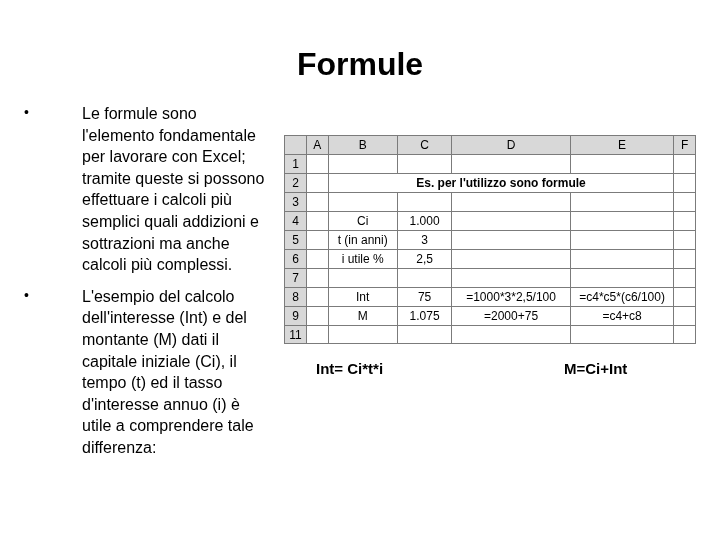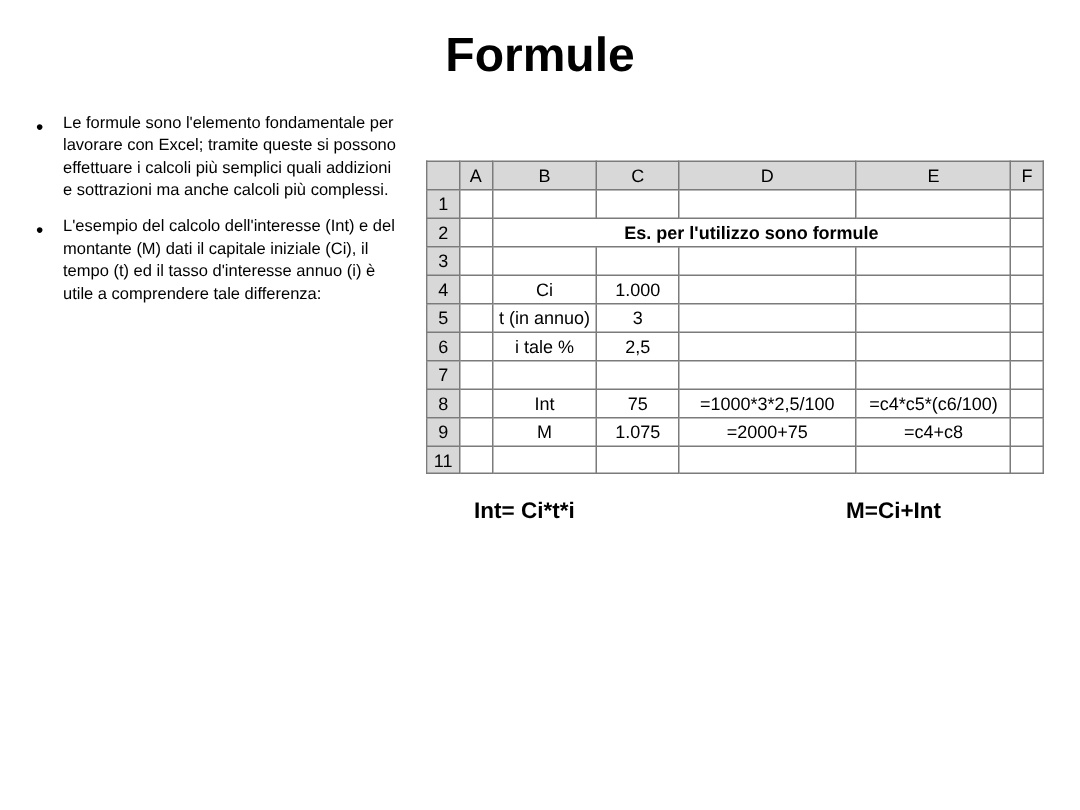--- a/index.html
+++ b/index.html
@@ -4,27 +4,27 @@
 <style>
   * { box-sizing: border-box; margin: 0; padding: 0; }
   body {
     width: 720px; height: 540px;
     background: #fff;
     font-family: Arial, Helvetica, sans-serif;
     color: #000;
     overflow: hidden;
   }
   .slide { padding: 18px 24px 0 24px; }
-  .title { text-align: center; font-size: 32px; font-weight: bold; margin-bottom: 20px; }
+  .title { text-align: center; font-size: 32px; font-weight: bold; margin-bottom: 20px; margin-top: 28px; }
   .cols { display: flex; align-items: flex-start; }
   .leftcol { width: 260px; padding-right: 16px; }
   .leftcol ul { list-style: none; }
   .leftcol li { display: flex; margin-bottom: 10px; }
   .bullet-dot { width: 18px; flex-shrink: 0; font-size: 14px; line-height: 1.35; }
-  .bullet-text { font-size: 11px; line-height: 1.35; }
+  .bullet-text { font-size: 16px; line-height: 1.35; margin-left: 40px; }
   .rightcol { flex: 1; padding-top: 32px; }
   .sheet { border-collapse: collapse; font-size: 12px; }
   .sheet td, .sheet th {
     border: 1px solid #7b7b7b;
     padding: 0 4px;
     height: 18px;
     line-height: 18px;
     background: #fff;
   }
   .sheet .hdr { background: #d8d8d8; text-align: center; font-weight: normal; }
@@ -104,30 +104,30 @@
               <td></td>
               <td class="center">Ci</td>
               <td class="right">1.000</td>
               <td></td>
               <td></td>
               <td></td>
             </tr>
         <tr>
               <td class="hdr">5</td>
               <td></td>
-              <td class="center">t (in annuo)</td>
+              <td class="center">t (in anni)</td>
               <td class="right">3</td>
               <td></td>
               <td></td>
               <td></td>
             </tr>
         <tr>
               <td class="hdr">6</td>
               <td></td>
-              <td class="center">i tale %</td>
+              <td class="center">i utile %</td>
               <td class="right">2,5</td>
               <td></td>
               <td></td>
               <td></td>
             </tr>
         <tr>
               <td class="hdr">7</td>
               <td></td>
               <td></td>
               <td></td>

